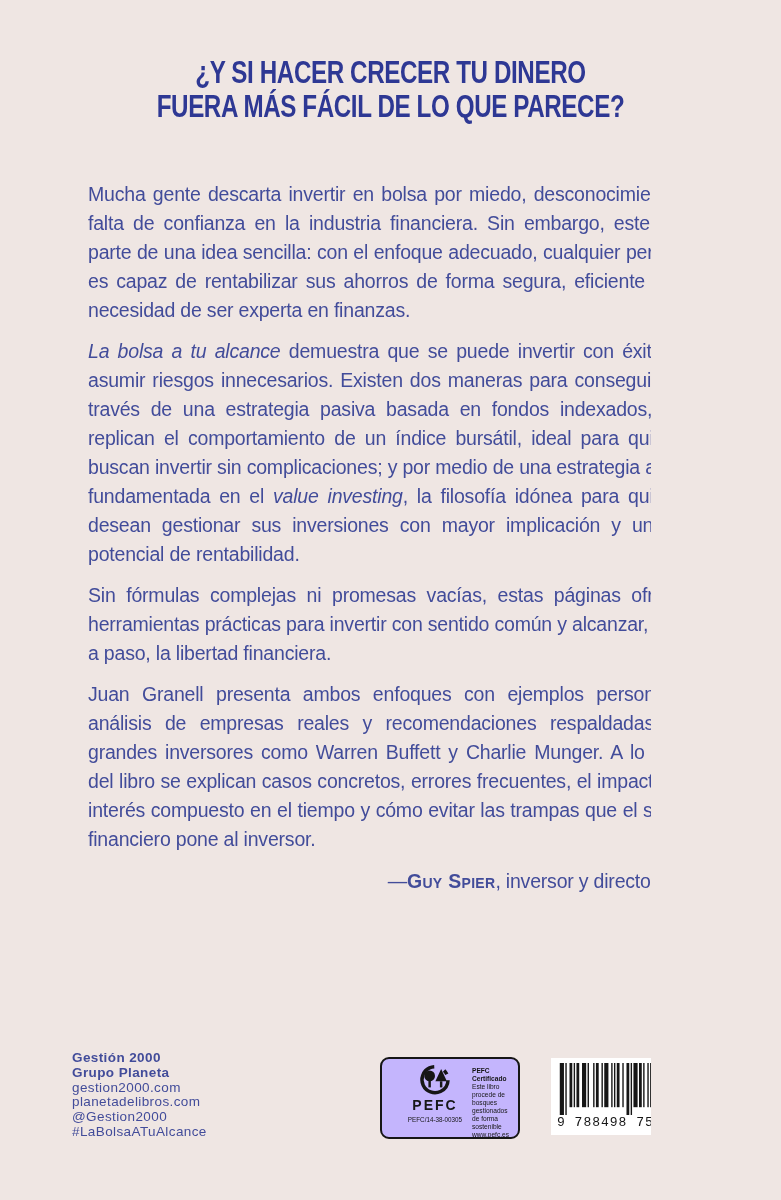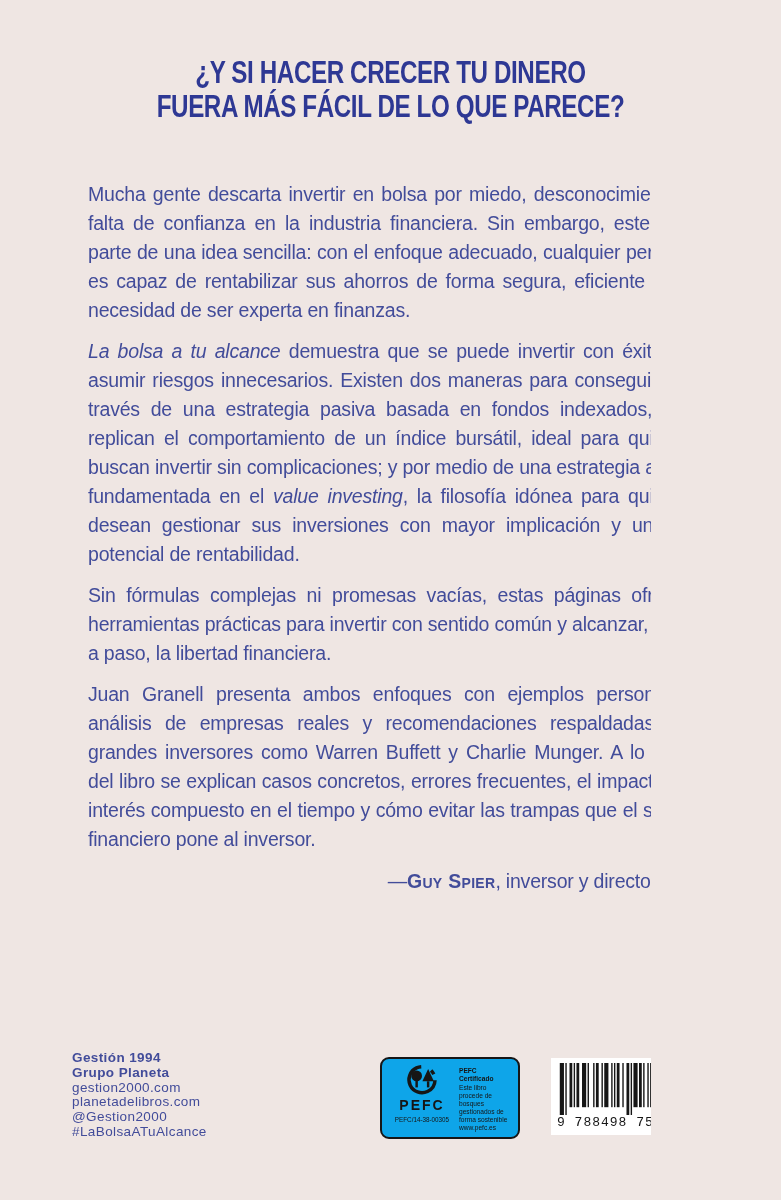--- a/index.html
+++ b/index.html
@@ -47,22 +47,22 @@
   
   .publisher{
     position:absolute;left:72px;top:1051px;
     color:var(--body);font-size:13.5px;line-height:14.8px;letter-spacing:0.4px;
   }
   .publisher .line{white-space:nowrap;}
   .publisher .bold{font-weight:bold;}
 
   .pefc{
     position:absolute;left:380px;top:1057px;width:140px;height:82px;
-    box-sizing:border-box;background:#0ea5e9;border:2.5px solid var(--ink);
-    border-radius:9px;display:flex;padding:5px 6px 4px 7px;color:var(--ink);
+    box-sizing:border-box;background:#c4b5fd;border:2.5px solid var(--ink);
+    border-radius:9px;display:flex;padding:5px 6px 4px 20px;color:var(--ink);
   }
   .pefc-left{width:66px;display:flex;flex-direction:column;align-items:center;}
   .pefc-word{font-weight:bold;font-size:14px;letter-spacing:2px;line-height:14px;margin-top:1px;}
   .pefc-code{font-size:6.3px;letter-spacing:0;margin-top:4px;white-space:nowrap;}
   .pefc-right{flex:1;display:flex;flex-direction:column;justify-content:space-between;
     font-size:6.6px;line-height:8px;padding:3px 0 1px 4px;}
   .pefc-right .certified{font-weight:bold;}
 
   .barcode{
     position:absolute;left:551px;top:1058px;width:152px;height:77px;
@@ -106,21 +106,21 @@
         <p><span>Juan Granell presenta ambos enfoques con ejemplos personales, análisis de empresas reales y recomendaciones respaldadas por grandes inversores como Warren Buffett y Charlie Munger. A lo largo del libro se explican casos concretos, errores frecuentes, el impacto del interés compuesto en el tiempo y cómo evitar las trampas que el sector financiero pone al inversor.</span></p>
       </div>
 
 
     <div class="attribution">
       <div><span>—</span><span class="name">Guy Spier</span><span>, inversor y director</span></div>
     </div>
   </div>
 
   <div class="publisher" id="publisher">
-      <div class="line bold">Gestión 1994</div>
+      <div class="line bold">Gestión 2000</div>
       <div class="line bold">Grupo Planeta</div>
       <div class="line">gestion2000.com</div>
       <div class="line">planetadelibros.com</div>
       <div class="line">@Gestion2000</div>
       <div class="line">#LaBolsaATuAlcance</div>
     </div>
 
   <div class="pefc">
     <div class="pefc-left">
       <svg width="46" height="33" viewBox="0 0 60 42" aria-hidden="true">

